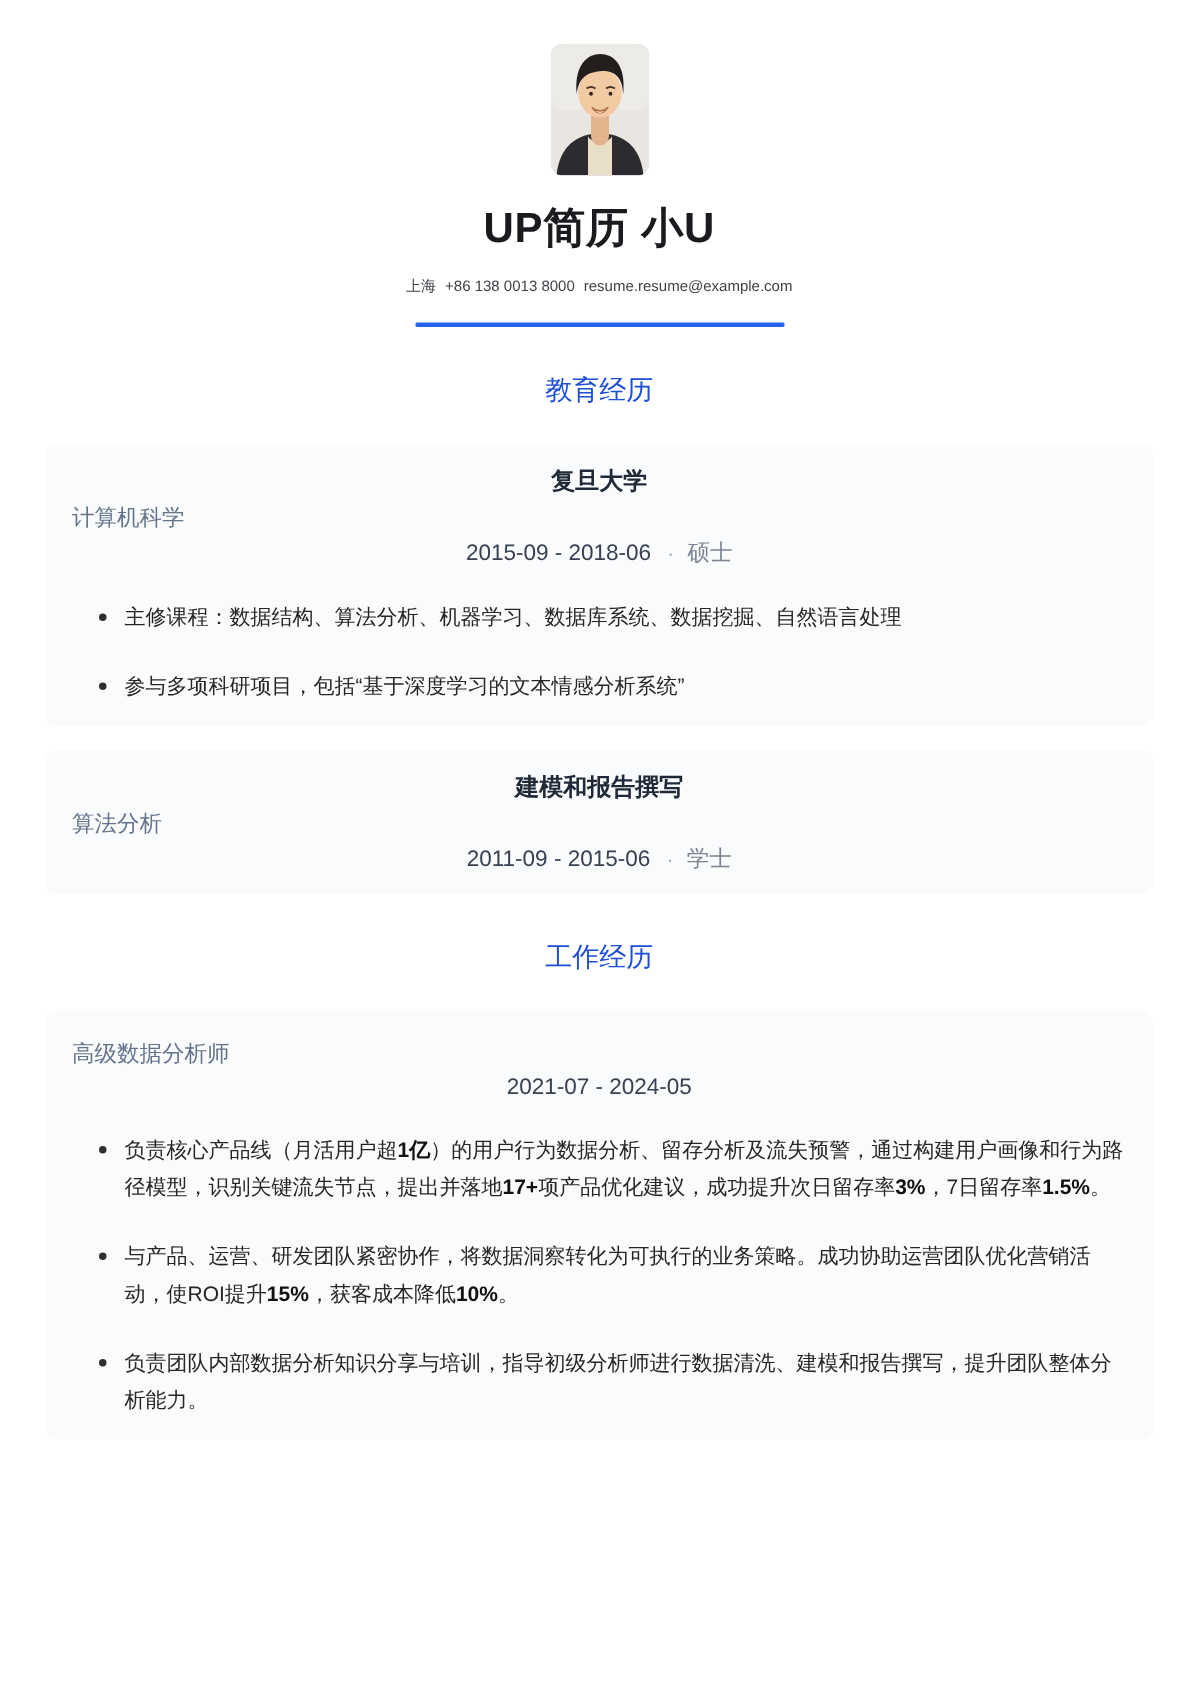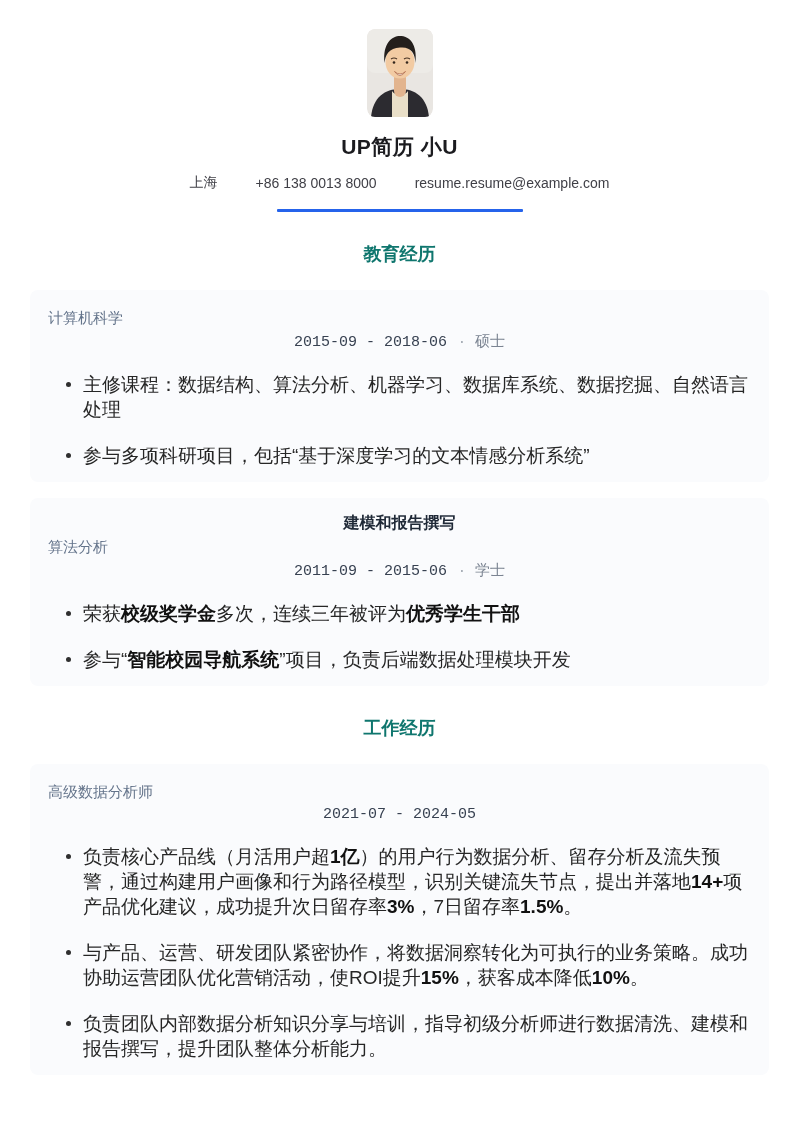--- a/index.html
+++ b/index.html
@@ -17,48 +17,48 @@
   .avatar {
     display: block;
     width: 66px; height: 88px;
     margin: 29px auto 0;
     border-radius: 8px;
     overflow: hidden;
   }
   .name {
     margin: 16px 0 4px;
     text-align: center;
-    font-size: 21px;
+    font-size: 28px;
     font-weight: 700;
     color: #1b1b1f;
     letter-spacing: .5px;
   }
   .contact {
     display: flex;
     justify-content: center;
     align-items: center;
-    gap: 38px;
+    gap: 6px;
     margin-top: 13px;
-    font-size: 14px;
+    font-size: 10px;
     color: #3f3f46;
   }
   .divider {
     width: 246px; height: 3px;
     margin: 17px auto 0;
     background: #2563eb;
     border-radius: 1px;
   }
 
   
   .section-title {
     margin: 30px 0 24px;
     text-align: center;
     font-size: 18px;
-    font-weight: 700;
-    color: #0f766e;
+    font-weight: 400;
+    color: #1d4ed8;
   }
   .card {
     margin: 0 30px 16px;
     background: #fafbfd;
     border-radius: 8px;
     padding: 15px 18px 14px;
   }
   .card-org {
     text-align: center;
     font-size: 16px;
@@ -69,30 +69,29 @@
     text-align: left;
     font-size: 15px;
     color: #64748b;
     margin-top: 4px;
   }
   .card-date {
     text-align: center;
     font-size: 15px;
     color: #374151;
     margin-top: 4px;
-    font-family: Liberation Mono, monospace;
   }
   .card-date .meta-dot { color: #9aa1ac; margin: 0 9px 0 11px; font-size: 13px; }
   .card-date .meta { color: #7b8492; }
 
   ul.bullets { list-style: none; margin: 12px 0 0; padding: 0; }
   ul.bullets li {
     position: relative;
     padding-left: 35px;
-    font-size: 19px;
+    font-size: 14px;
     line-height: 25px;
     color: #262626;
     margin-top: 21px;
   }
   ul.bullets li::before {
     content: "";
     position: absolute;
     left: 18px; top: 10px;
     width: 5px; height: 5px;
     border-radius: 50%;
@@ -131,44 +130,41 @@
       <span>resume.resume@example.com</span>
     </div>
 
     <div class="divider"></div>
   </header>
 
   <main id="sections-root">
       <section>
         <h2 class="section-title">教育经历</h2>
         <div class="card">
+          <div class="card-org">复旦大学</div>
           <div class="card-role">计算机科学</div>
           <div class="card-date"><span>2015-09 - 2018-06</span><span class="meta-dot">·</span><span class="meta">硕士</span></div>
           <ul class="bullets">
             <li>主修课程：数据结构、算法分析、机器学习、数据库系统、数据挖掘、自然语言处理</li>
             <li>参与多项科研项目，包括“基于深度学习的文本情感分析系统”</li>
           </ul>
         </div>
         <div class="card">
           <div class="card-org">建模和报告撰写</div>
           <div class="card-role">算法分析</div>
           <div class="card-date"><span>2011-09 - 2015-06</span><span class="meta-dot">·</span><span class="meta">学士</span></div>
-          <ul class="bullets">
-            <li>荣获<b>校级奖学金</b>多次，连续三年被评为<b>优秀学生干部</b></li>
-            <li>参与“<b>智能校园导航系统</b>”项目，负责后端数据处理模块开发</li>
-          </ul>
         </div>
       </section>
       <section>
         <h2 class="section-title">工作经历</h2>
         <div class="card">
           <div class="card-role">高级数据分析师</div>
           <div class="card-date"><span>2021-07 - 2024-05</span></div>
           <ul class="bullets">
-            <li>负责核心产品线（月活用户超<b>1亿</b>）的用户行为数据分析、留存分析及流失预警，通过构建用户画像和行为路径模型，识别关键流失节点，提出并落地<b>14+</b>项产品优化建议，成功提升次日留存率<b>3%</b>，7日留存率<b>1.5%</b>。</li>
+            <li>负责核心产品线（月活用户超<b>1亿</b>）的用户行为数据分析、留存分析及流失预警，通过构建用户画像和行为路径模型，识别关键流失节点，提出并落地<b>17+</b>项产品优化建议，成功提升次日留存率<b>3%</b>，7日留存率<b>1.5%</b>。</li>
             <li>与产品、运营、研发团队紧密协作，将数据洞察转化为可执行的业务策略。成功协助运营团队优化营销活动，使ROI提升<b>15%</b>，获客成本降低<b>10%</b>。</li>
             <li>负责团队内部数据分析知识分享与培训，指导初级分析师进行数据清洗、建模和报告撰写，提升团队整体分析能力。</li>
           </ul>
         </div>
       </section>
     </main>
 
 </div>
 
 </body></html>

